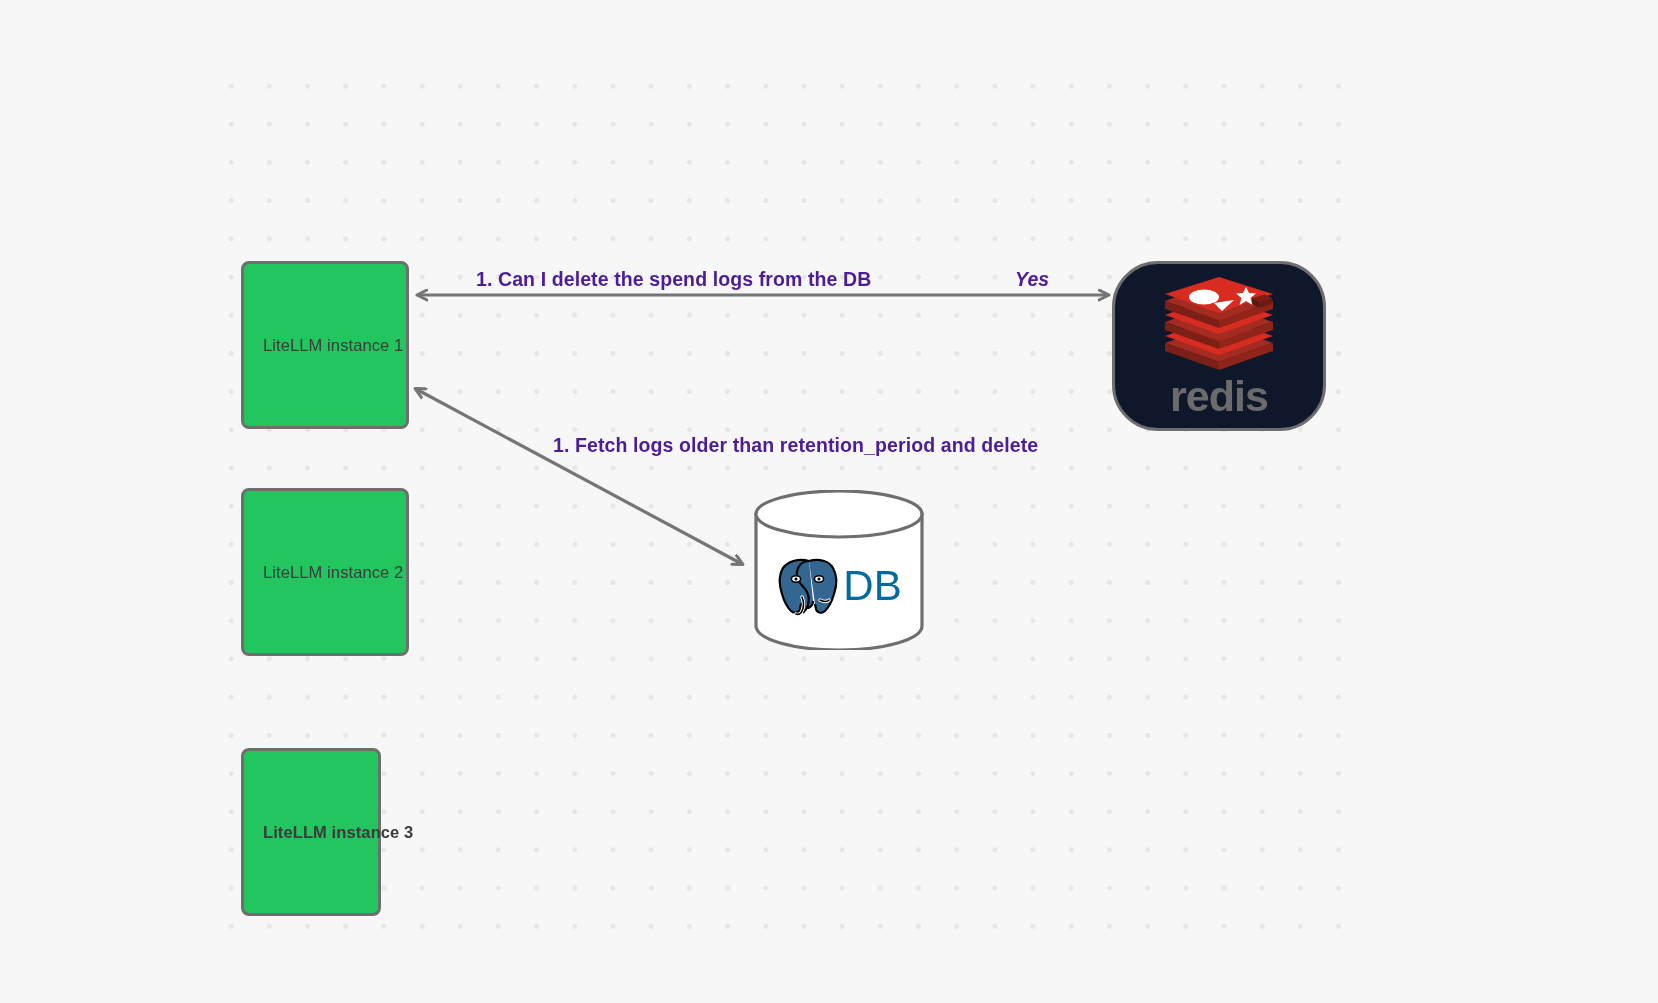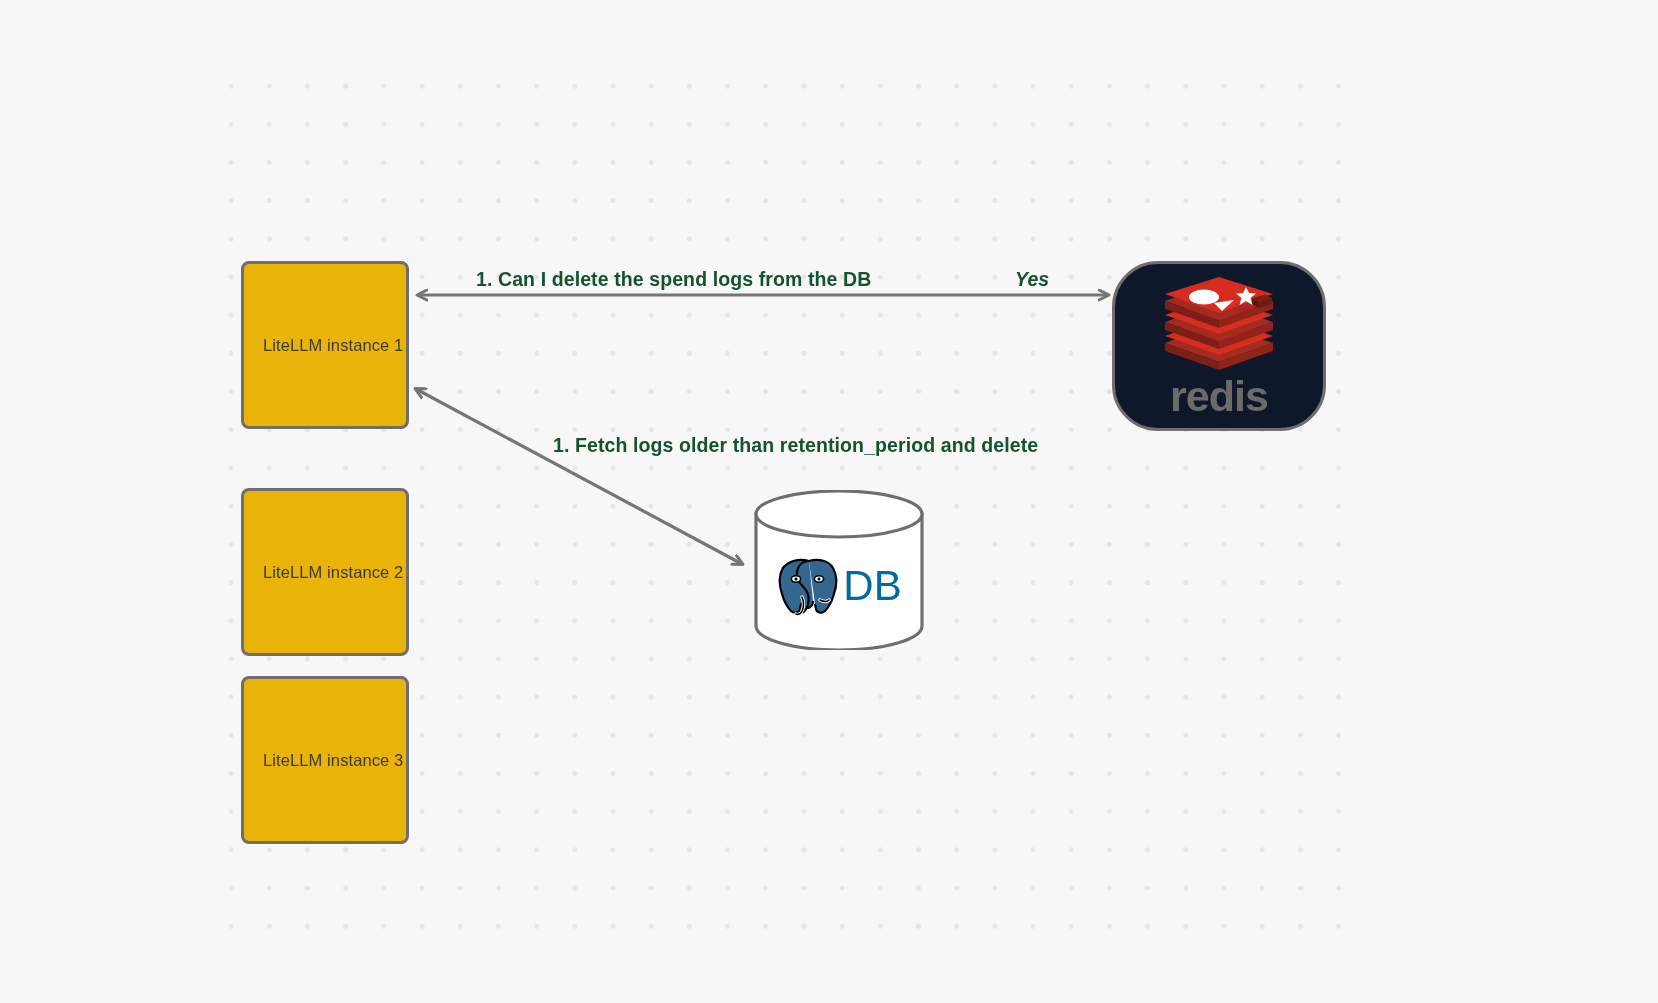--- a/index.html
+++ b/index.html
@@ -29,39 +29,39 @@
     width: 1148px;
     height: 880px;
     background-image: radial-gradient(circle, #e6e6e6 2.2px, rgba(0,0,0,0) 2.4px);
     background-size: 38.2px 38.2px;
     background-position: 7px 7px;
     pointer-events: none;
   }
 
   .node-box {
     position: absolute;
-    background: #eab308;
+    background: #22c55e;
     border: 3.2px solid #6e6e6e;
     border-radius: 8px;
     box-sizing: border-box;
     display: flex;
     align-items: center;
     justify-content: flex-start;
   }
   .node-box-label {
     font-size: 16.5px;
     color: #3b3b3b;
     padding-left: 19px;
     letter-spacing: 0.1px;
     white-space: nowrap;
   }
 
   #node-instance-1 { left: 241px; top: 261px; width: 168px; height: 168px; }
   #node-instance-2 { left: 241px; top: 488px; width: 168px; height: 168px; }
-  #node-instance-3 { left: 241px; top: 676px; width: 168px; height: 168px; }
+  #node-instance-3 { left: 241px; top: 748px; width: 140px; height: 168px; font-weight: bold; }
 
   
   #node-redis {
     position: absolute;
     left: 1112px;
     top: 261px;
     width: 214px;
     height: 170px;
     background: #0f172a;
     border: 3.2px solid #6e6e6e;
@@ -86,21 +86,21 @@
     left: 753px;
     top: 490px;
     width: 172px;
     height: 160px;
   }
 
   
   .edge-label {
     position: absolute;
     font-weight: bold;
-    color: #14532d;
+    color: #4c1d95;
     font-size: 19.5px;
     white-space: nowrap;
     letter-spacing: 0.1px;
   }
   #label-step-1 { left: 476px; top: 268px; }
   #label-step-1-yes { left: 1015px; top: 268px; font-style: italic; }
   #label-step-2 { left: 553px; top: 434px; }
 
   svg.edges {
     position: absolute;

